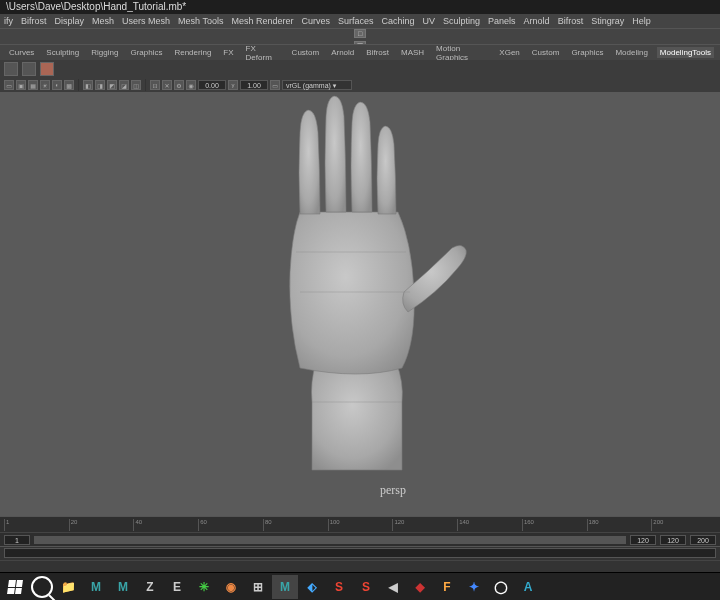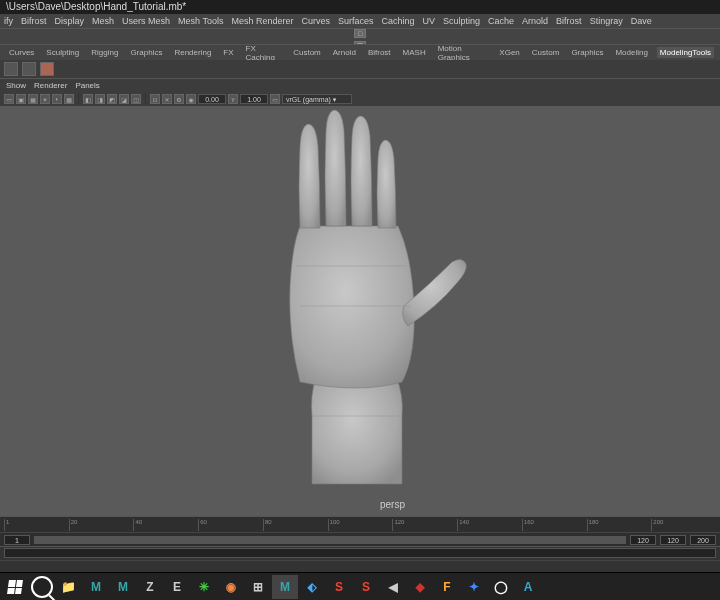--- a/index.html
+++ b/index.html
@@ -19,21 +19,21 @@
   .shelf2 { background: #3c3c3c; height: 18px; display: flex; align-items: center; gap: 4px; padding: 0 4px; }
   .shelficon { width: 14px; height: 14px; background: #555; border: 1px solid #666; }
   .shelficon.orange { background: #a65; }
   .panelbar { background: #3c3c3c; border-top: 1px solid #555; height: 14px; display: flex; align-items: center; gap: 8px; padding: 0 6px; font-size: 8px; color: #ccc; }
   .viewtools { background: #3c3c3c; height: 14px; display: flex; align-items: center; gap: 2px; padding: 0 4px; }
   .vtbtn { width: 10px; height: 10px; background: #555; border: 1px solid #666; font-size:6px; color:#aaa; display:inline-flex; align-items:center; justify-content:center;}
   .numbox { width: 28px; height: 10px; background: #2a2a2a; border: 1px solid #555; font-size: 7px; color: #ccc; text-align: center; line-height:10px; }
   .renderer { width: 70px; height: 10px; background: #333; border:1px solid #555; font-size:7px; color:#ccc; padding:0 3px; line-height:10px;}
   .viewport { flex: 1; background: #5a5a5a; position: relative; overflow: hidden; }
   .viewport svg { position: absolute; left: 0; top: 0; }
-  .camlabel { position: absolute; bottom: 6px; left: 50%; transform: translateX(20px); font-size: 10px; color: #ccc; }
+  .camlabel { position: absolute; bottom: 18px; left: 50%; transform: translateX(20px); font-size: 12px; color: #ccc; font-family: Liberation Serif, serif; }
   .timeslider { background: #2e2e2e; height: 16px; position: relative; border-top:1px solid #555;}
   .ticks { position:absolute; left:4px; right:4px; top:2px; height:12px; display:flex; }
   .ticks span { flex:1; border-left:1px solid #555; font-size:6px; color:#888; padding-left:1px;}
   .rangebar { background: #2e2e2e; height: 14px; display: flex; align-items: center; padding: 0 4px; gap: 4px; border-top:1px solid #444;}
   .rangebox { width: 26px; height: 10px; background: #222; border:1px solid #555; font-size:7px; color:#ccc; text-align:center; line-height:10px;}
   .rangetrack { flex:1; height:8px; background:#555; position:relative;}
   .cmdline { background: #333; height: 14px; border-top:1px solid #555;}
   .cmdfield { margin:1px 4px; height:10px; background:#222; border:1px solid #555;}
   .helpline { background: #333; height: 12px; border-top:1px solid #444;}
   .taskbar { background: #222; height: 28px; display: flex; align-items: center; padding: 0 2px; gap: 1px; border-top:1px solid #000;}
@@ -59,25 +59,25 @@
       <span>Display</span>
       <span>Mesh</span>
       <span>Users Mesh</span>
       <span>Mesh Tools</span>
       <span>Mesh Renderer</span>
       <span>Curves</span>
       <span>Surfaces</span>
       <span>Caching</span>
       <span>UV</span>
       <span>Sculpting</span>
-      <span>Cache</span>
+      <span>Panels</span>
       <span>Arnold</span>
       <span>Bifrost</span>
       <span>Stingray</span>
-      <span>Dave</span>
+      <span>Help</span>
     </div>
 
   <div class="toolbar1">
     <span class="tbtn">□</span>
     <span class="tbtn">▣</span>
     <span class="tbtn">💾</span>
     <span class="sep"></span>
     <span class="tbtn">↶</span>
     <span class="tbtn">↷</span>
     <span class="sep"></span>
@@ -112,44 +112,39 @@
     <span class="tbtn">◉</span>
   </div>
 
   <div class="shelf" id="shelftabs">
       <span class="tab">Curves</span>
       <span class="tab">Sculpting</span>
       <span class="tab">Rigging</span>
       <span class="tab">Graphics</span>
       <span class="tab">Rendering</span>
       <span class="tab">FX</span>
-      <span class="tab">FX Caching</span>
+      <span class="tab">FX Deform</span>
       <span class="tab">Custom</span>
       <span class="tab">Arnold</span>
       <span class="tab">Bifrost</span>
       <span class="tab">MASH</span>
       <span class="tab">Motion Graphics</span>
       <span class="tab">XGen</span>
       <span class="tab">Custom</span>
       <span class="tab">Graphics</span>
       <span class="tab">Modeling</span>
       <span class="tab active">ModelingTools</span>
     </div>
 
   <div class="shelf2">
     <span class="shelficon"></span>
     <span class="shelficon"></span>
     <span class="shelficon orange"></span>
   </div>
 
-  <div class="panelbar" id="panelmenu">
-      <span>Show</span>
-      <span>Renderer</span>
-      <span>Panels</span>
-    </div>
 
   <div class="viewtools">
     <span class="vtbtn">▭</span>
     <span class="vtbtn">▣</span>
     <span class="vtbtn">▦</span>
     <span class="vtbtn">☀</span>
     <span class="vtbtn">◐</span>
     <span class="vtbtn">▩</span>
     <span class="sep"></span>
     <span class="vtbtn">◧</span>

